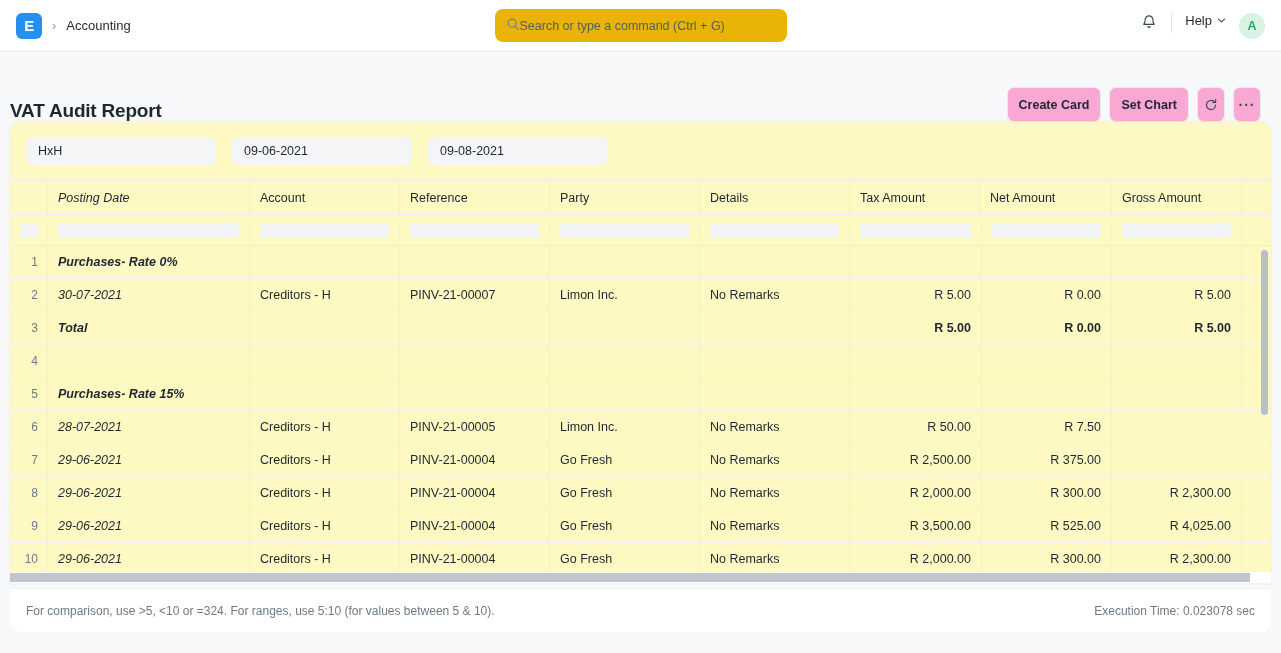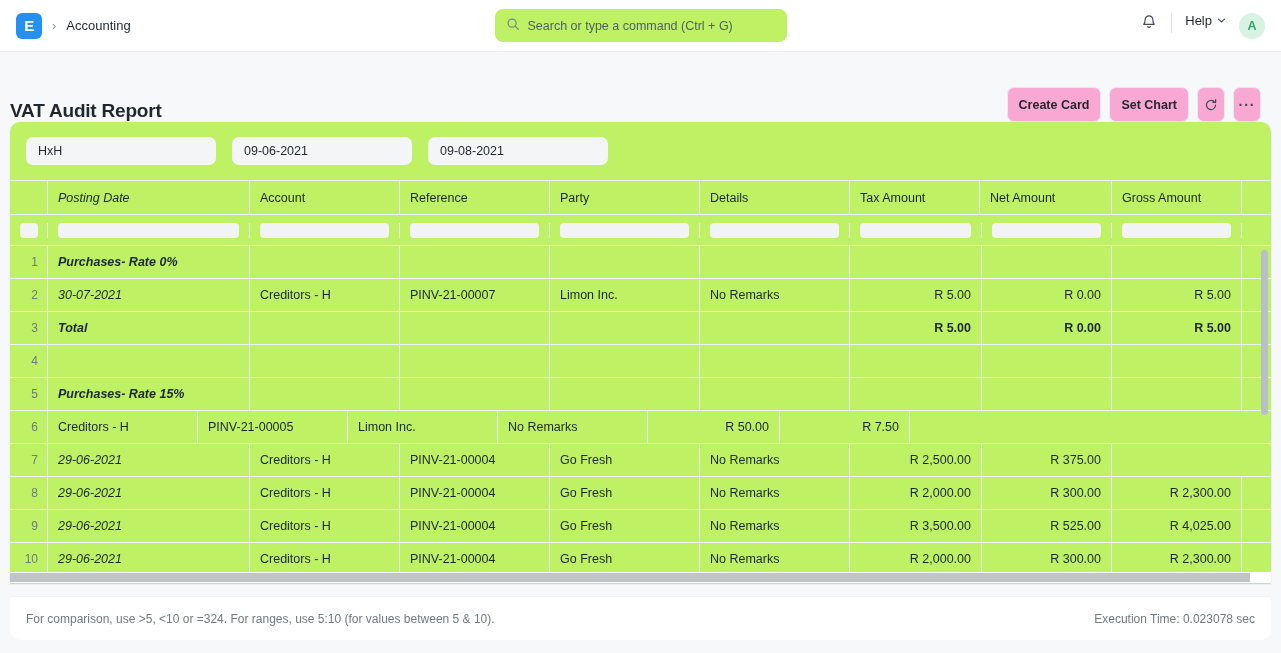--- a/index.html
+++ b/index.html
@@ -30,22 +30,22 @@
   }
   .bc-sep { color: #8d99a6; font-size: 13px; padding: 0 2px; }
   .bc-item { font-size: 13px; color: #1f272e; }
 
   .nav-center {
     position: absolute; left: 50%; transform: translateX(-50%);
     top: 9px;
   }
   .search-box {
     width: 292px; height: 33px;
-    background: #bef264; border-radius: 8px;
-    display: flex; align-items: center; gap: 8px;
+    background: #eab308; border-radius: 8px;
+    display: flex; align-items: center; gap: 0;
     padding: 0 11px;
   }
   .search-box .ph { font-size: 12.5px; color: #525d68; }
   .nav-right {
     margin-left: auto; display: flex; align-items: flex-start; gap: 13px;
   }
   .bell { width: 18px; height: 18px; display: block; }
   .vdiv { width: 1px; height: 20px; background: #e2e6e9; }
   .help {
     display: flex; align-items: center; gap: 5px;
@@ -75,21 +75,21 @@
     box-shadow: 0 1px 1px rgba(0,0,0,.03);
   }
   .btn-icon { width: 28px; padding: 0; }
   .btn-icon svg { width: 14px; height: 14px; display: block; }
   .dots { font-size: 14px; line-height: 1; letter-spacing: 1px; color: #3b4a57; }
 
   
   .card {
     position: relative;
     margin: 0 10px;
-    background: #bef264;
+    background: #fef9c3;
     border-radius: 10px 10px 0 0;
     height: 462px;
     overflow: hidden;
     box-shadow: 0 0 0 1px rgba(0,0,0,.025);
   }
 
   .filter-row {
     height: 58px; display: flex; align-items: center;
     padding-left: 16px; gap: 16px;
   }
@@ -164,21 +164,21 @@
     position: absolute; left: 0; bottom: 0; height: 11px; width: 100%;
     background: #ffffff; z-index: 6;
   }
   .hsb-thumb {
     position: absolute; left: 0; top: 1px; height: 9px; width: 1240px;
     background: #bfc5cb; border-radius: 0;
   }
 
   
   .footer {
-    margin: 12px 10px;
+    margin: 4px 10px;
     height: 44px; background: #ffffff;
     border-top: 1px solid #f0f2f3;
     border-radius: 0 0 10px 10px;
     display: flex; align-items: center;
     padding: 0 16px;
     font-size: 12px; color: #6e7a85;
   }
   .footer .right { margin-left: auto; }
 </style>
 </head>
@@ -352,20 +352,21 @@
             <div class="cell c-acct bold"></div>
             <div class="cell c-ref bold"></div>
             <div class="cell c-party bold"></div>
             <div class="cell c-det bold"></div>
             <div class="cell c-net bold"></div>
             <div class="cell c-tax bold"></div>
             <div class="cell c-gross bold"></div>
           </div>
           <div class="dt-row">
             <div class="cell c-idx">6</div>
+            <div class="cell c-date">28-07-2021</div>
             <div class="cell c-acct">Creditors - H</div>
             <div class="cell c-ref">PINV-21-00005</div>
             <div class="cell c-party">Limon Inc.</div>
             <div class="cell c-det">No Remarks</div>
             <div class="cell c-net">R 50.00</div>
             <div class="cell c-tax">R 7.50</div>
           </div>
           <div class="dt-row">
             <div class="cell c-idx">7</div>
             <div class="cell c-date">29-06-2021</div>

